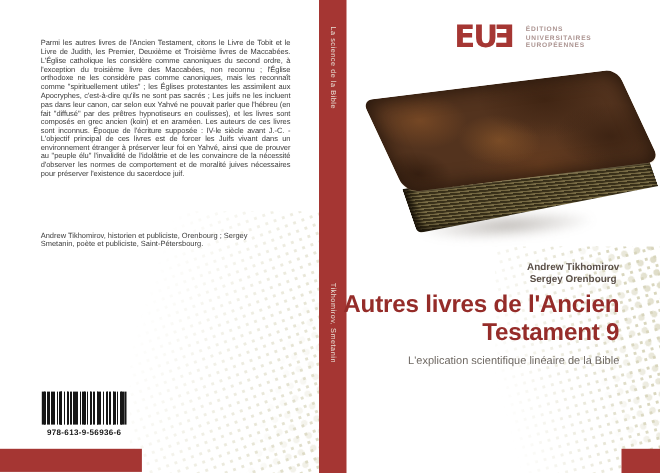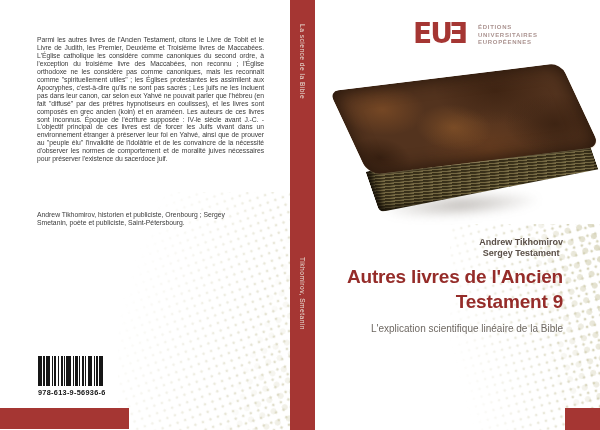--- a/index.html
+++ b/index.html
@@ -4,21 +4,21 @@
 <style>
   html,body{margin:0;padding:0;background:#fff;}
   .cover{position:relative;width:600px;height:430px;background:#ffffff;overflow:hidden;
          font-family:"Liberation Sans", sans-serif;}
 
   
   .description{position:absolute;left:37px;top:36px;width:227px;font-size:6.8px;line-height:7.95px;
                color:#3b3b3b;text-align:justify;letter-spacing:-0.05px;}
   .authors-note{position:absolute;left:37px;top:211px;width:200px;font-size:6.8px;line-height:8.4px;
                color:#3b3b3b;}
-  .barcode{position:absolute;left:38px;top:356px;width:65px;}
+  .barcode{position:absolute;left:38px;top:356px;width:77px;}
   .barcode-bars{height:30px;background-color:#fff;border-left:2px solid #161616;border-right:2px solid #161616;
     background-image:
       repeating-linear-gradient(90deg,#161616 0 1px,rgba(0,0,0,0) 1px 3px),
       repeating-linear-gradient(90deg,#161616 0 2px,rgba(0,0,0,0) 2px 7px),
       repeating-linear-gradient(90deg,rgba(0,0,0,0) 0 4px,#161616 4px 5px,rgba(0,0,0,0) 5px 11px);}
   .isbn{margin-top:2px;font-size:7.3px;font-weight:bold;letter-spacing:0.3px;color:#141414;
         text-align:center;white-space:nowrap;}
   .bar-left{position:absolute;left:0;top:408px;width:129px;height:21px;background:#a53633;}
   .bar-right{position:absolute;left:565px;top:408px;width:35px;height:22px;background:#a53633;}
 
@@ -76,21 +76,21 @@
         radial-gradient(ellipse 52px 34px at 44% 58%,rgba(155,98,46,0.50),rgba(0,0,0,0) 70%),
         radial-gradient(ellipse 70px 44px at 86% 68%,rgba(48,26,12,0.60),rgba(0,0,0,0) 70%),
         radial-gradient(ellipse 42px 30px at 8% 82%,rgba(38,20,9,0.60),rgba(0,0,0,0) 70%),
         radial-gradient(ellipse 95px 60px at 55% 88%,rgba(125,72,34,0.45),rgba(0,0,0,0) 70%);
       border-radius:9px 11px 11px 13px;
       box-shadow:inset 0 0 18px rgba(22,12,5,0.85), 0 1px 0 rgba(210,190,150,0.25);}
 
   
   .front-authors{position:absolute;right:37px;top:237px;text-align:center;font-size:9px;font-weight:bold;
                  line-height:10.5px;color:#5a4f48;}
-  .title{position:absolute;right:37px;top:264px;text-align:right;font-weight:bold;font-size:19px;
+  .title{position:absolute;right:37px;top:264px;text-align:right;font-weight:bold;font-size:22px;
          line-height:25px;color:#952c29;letter-spacing:-0.2px;white-space:nowrap;}
   .subtitle{position:absolute;right:37px;top:323px;text-align:right;font-size:10px;color:#6e6862;
             white-space:nowrap;}
 </style>
 </head>
 <body>
 
 <div class="cover">
 
   <div class="description">Parmi les autres livres de l'Ancien Testament, citons le Livre de Tobit et le Livre de Judith, les Premier, Deuxième et Troisième livres de Maccabées. L'Église catholique les considère comme canoniques du second ordre, à l'exception du troisième livre des Maccabées, non reconnu ; l'Église orthodoxe ne les considère pas comme canoniques, mais les reconnaît comme "spirituellement utiles" ; les Églises protestantes les assimilent aux Apocryphes, c'est-à-dire qu'ils ne sont pas sacrés ; Les juifs ne les incluent pas dans leur canon, car selon eux Yahvé ne pouvait parler que l'hébreu (en fait "diffusé" par des prêtres hypnotiseurs en coulisses), et les livres sont composés en grec ancien (koin) et en araméen. Les auteurs de ces livres sont inconnus. Époque de l'écriture supposée : IV-le siècle avant J.-C. - L'objectif principal de ces livres est de forcer les Juifs vivant dans un environnement étranger à préserver leur foi en Yahvé, ainsi que de prouver au "peuple élu" l'invalidité de l'idolâtrie et de les convaincre de la nécessité d'observer les normes de comportement et de moralité juives nécessaires pour préserver l'existence du sacerdoce juif.</div>
@@ -135,21 +135,21 @@
     </div>
   </div>
 
   <div class="fan fan-right">
     <div class="dots dots-sm"></div>
     <div class="dots dots-lg"></div>
   </div>
 
   <div class="front-authors">
     <div>Andrew Tikhomirov</div>
-    <div>Sergey Testament</div>
+    <div>Sergey Orenbourg</div>
   </div>
 
   <div class="title">
     <div>Autres livres de l'Ancien</div>
     <div>Testament 9</div>
   </div>
 
   <div class="subtitle">L'explication scientifique linéaire de la Bible</div>
 
   <div class="bar-right"></div>

